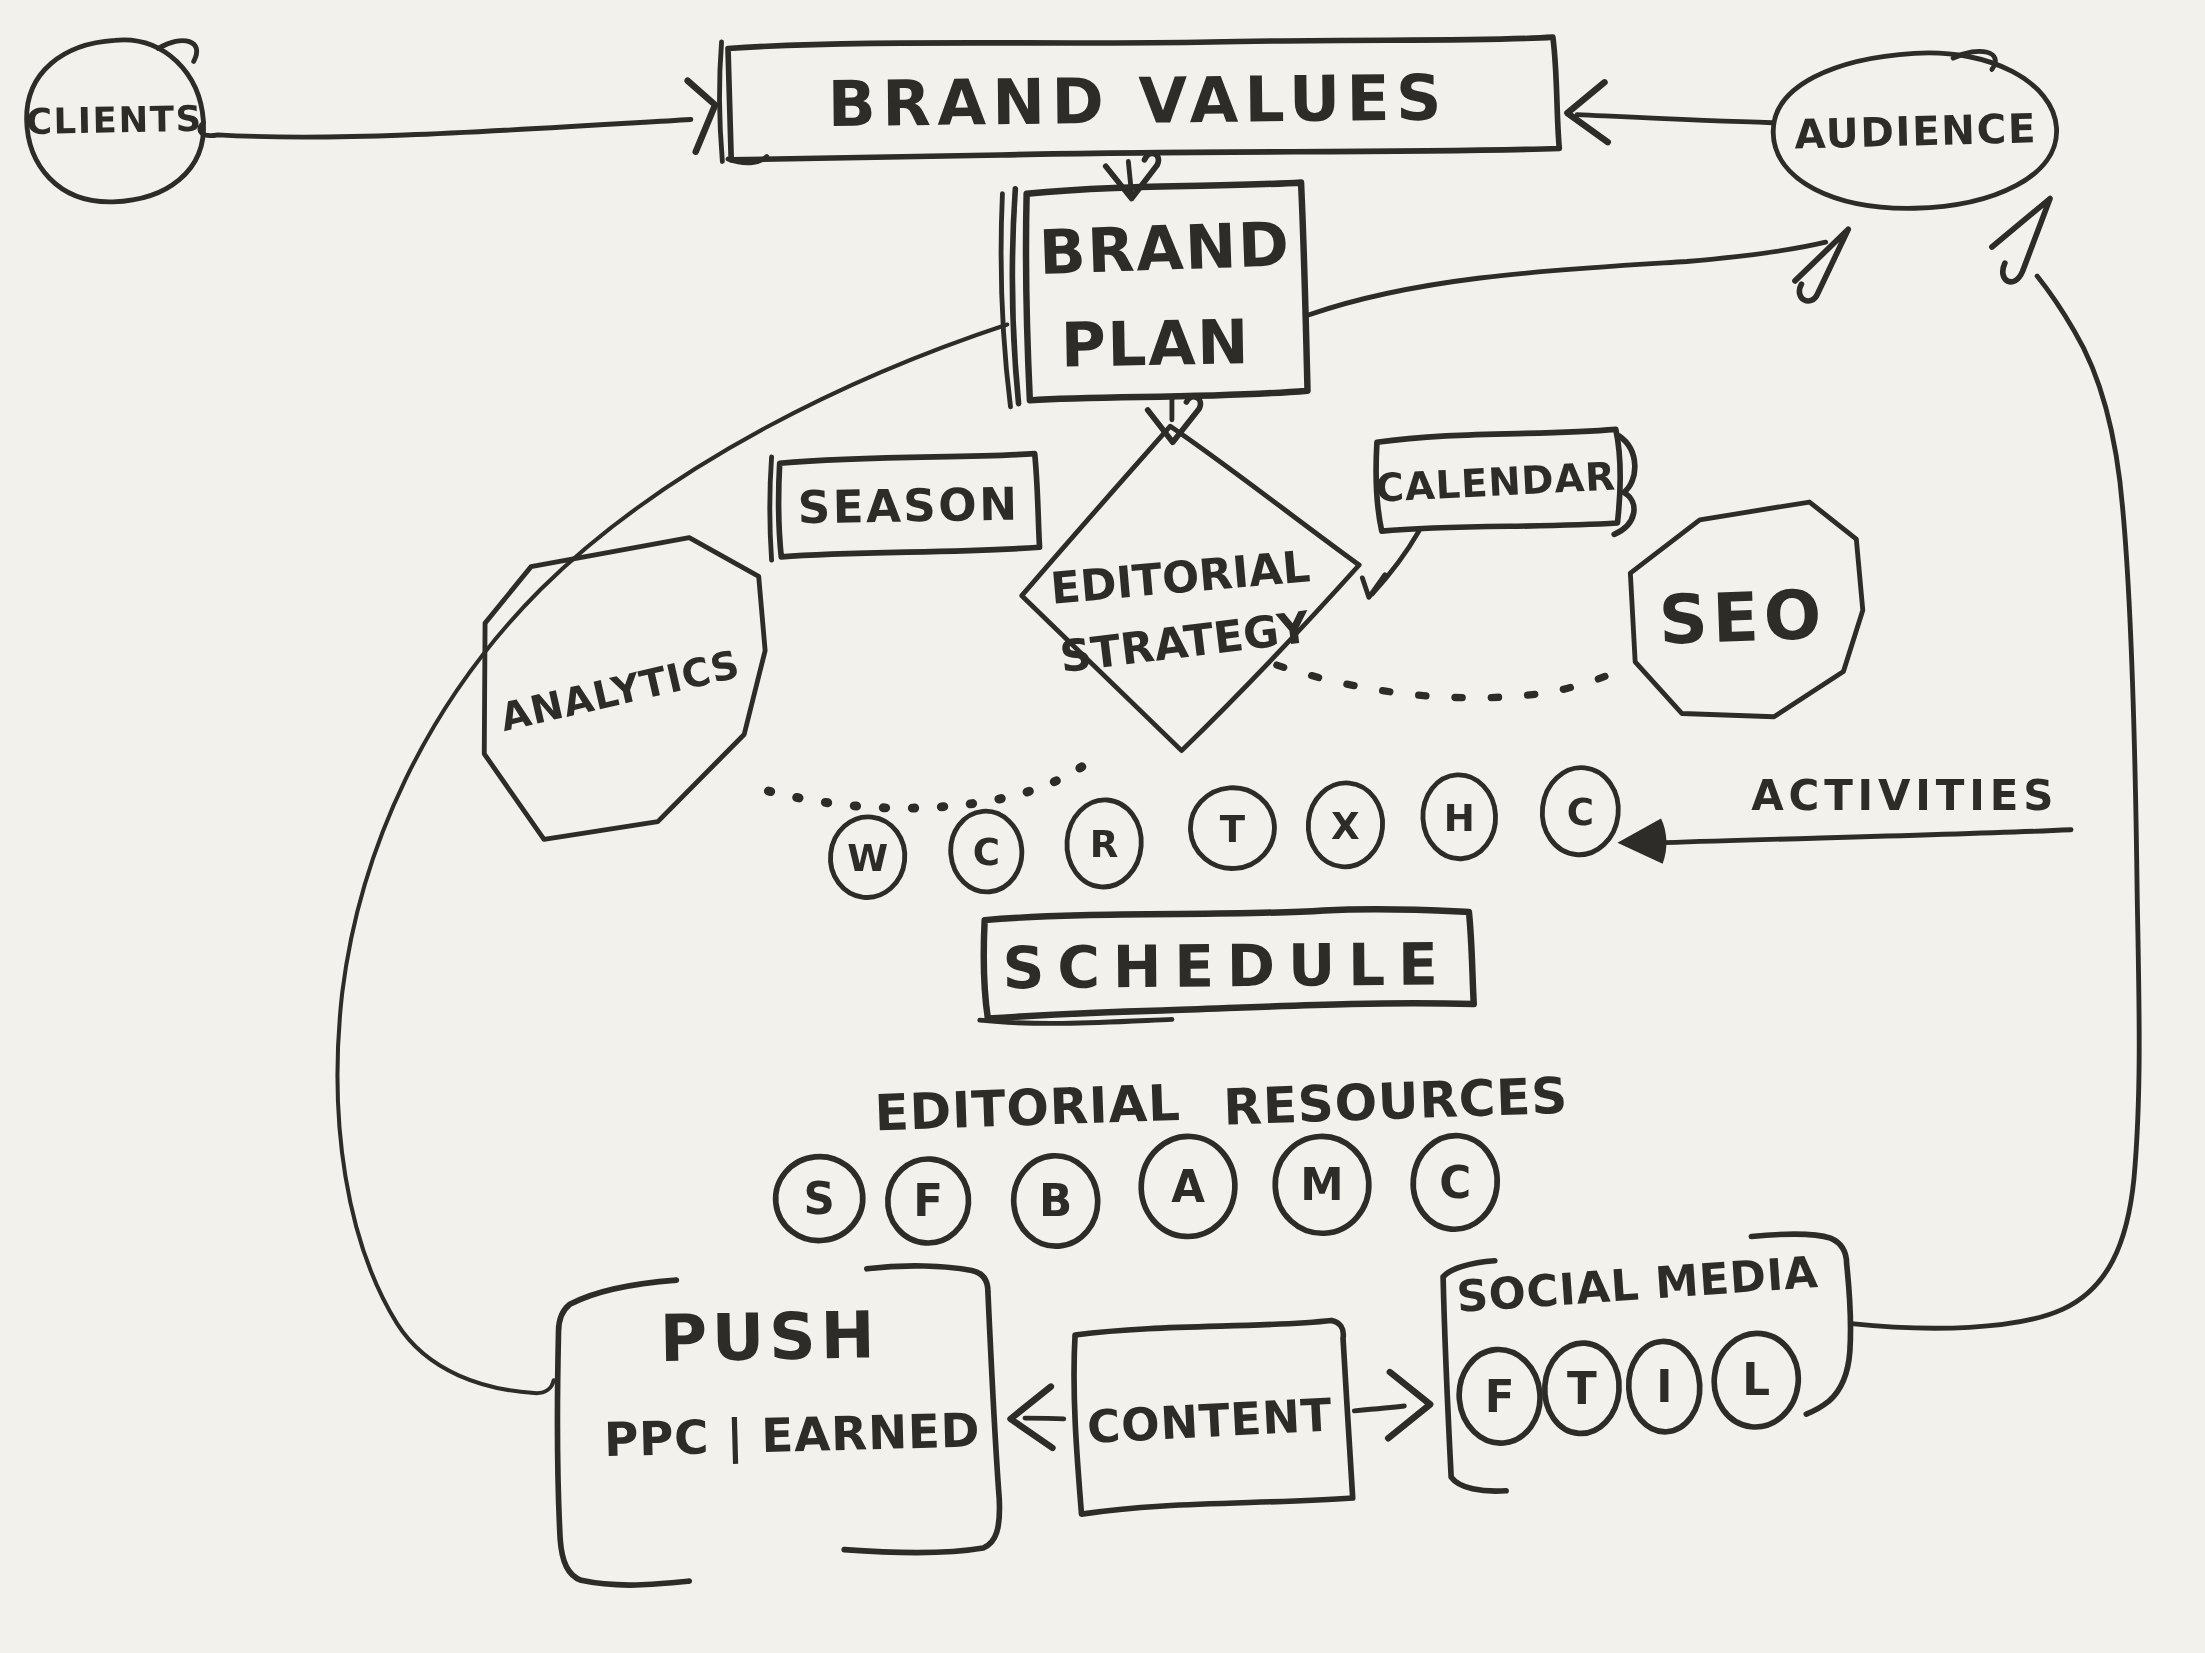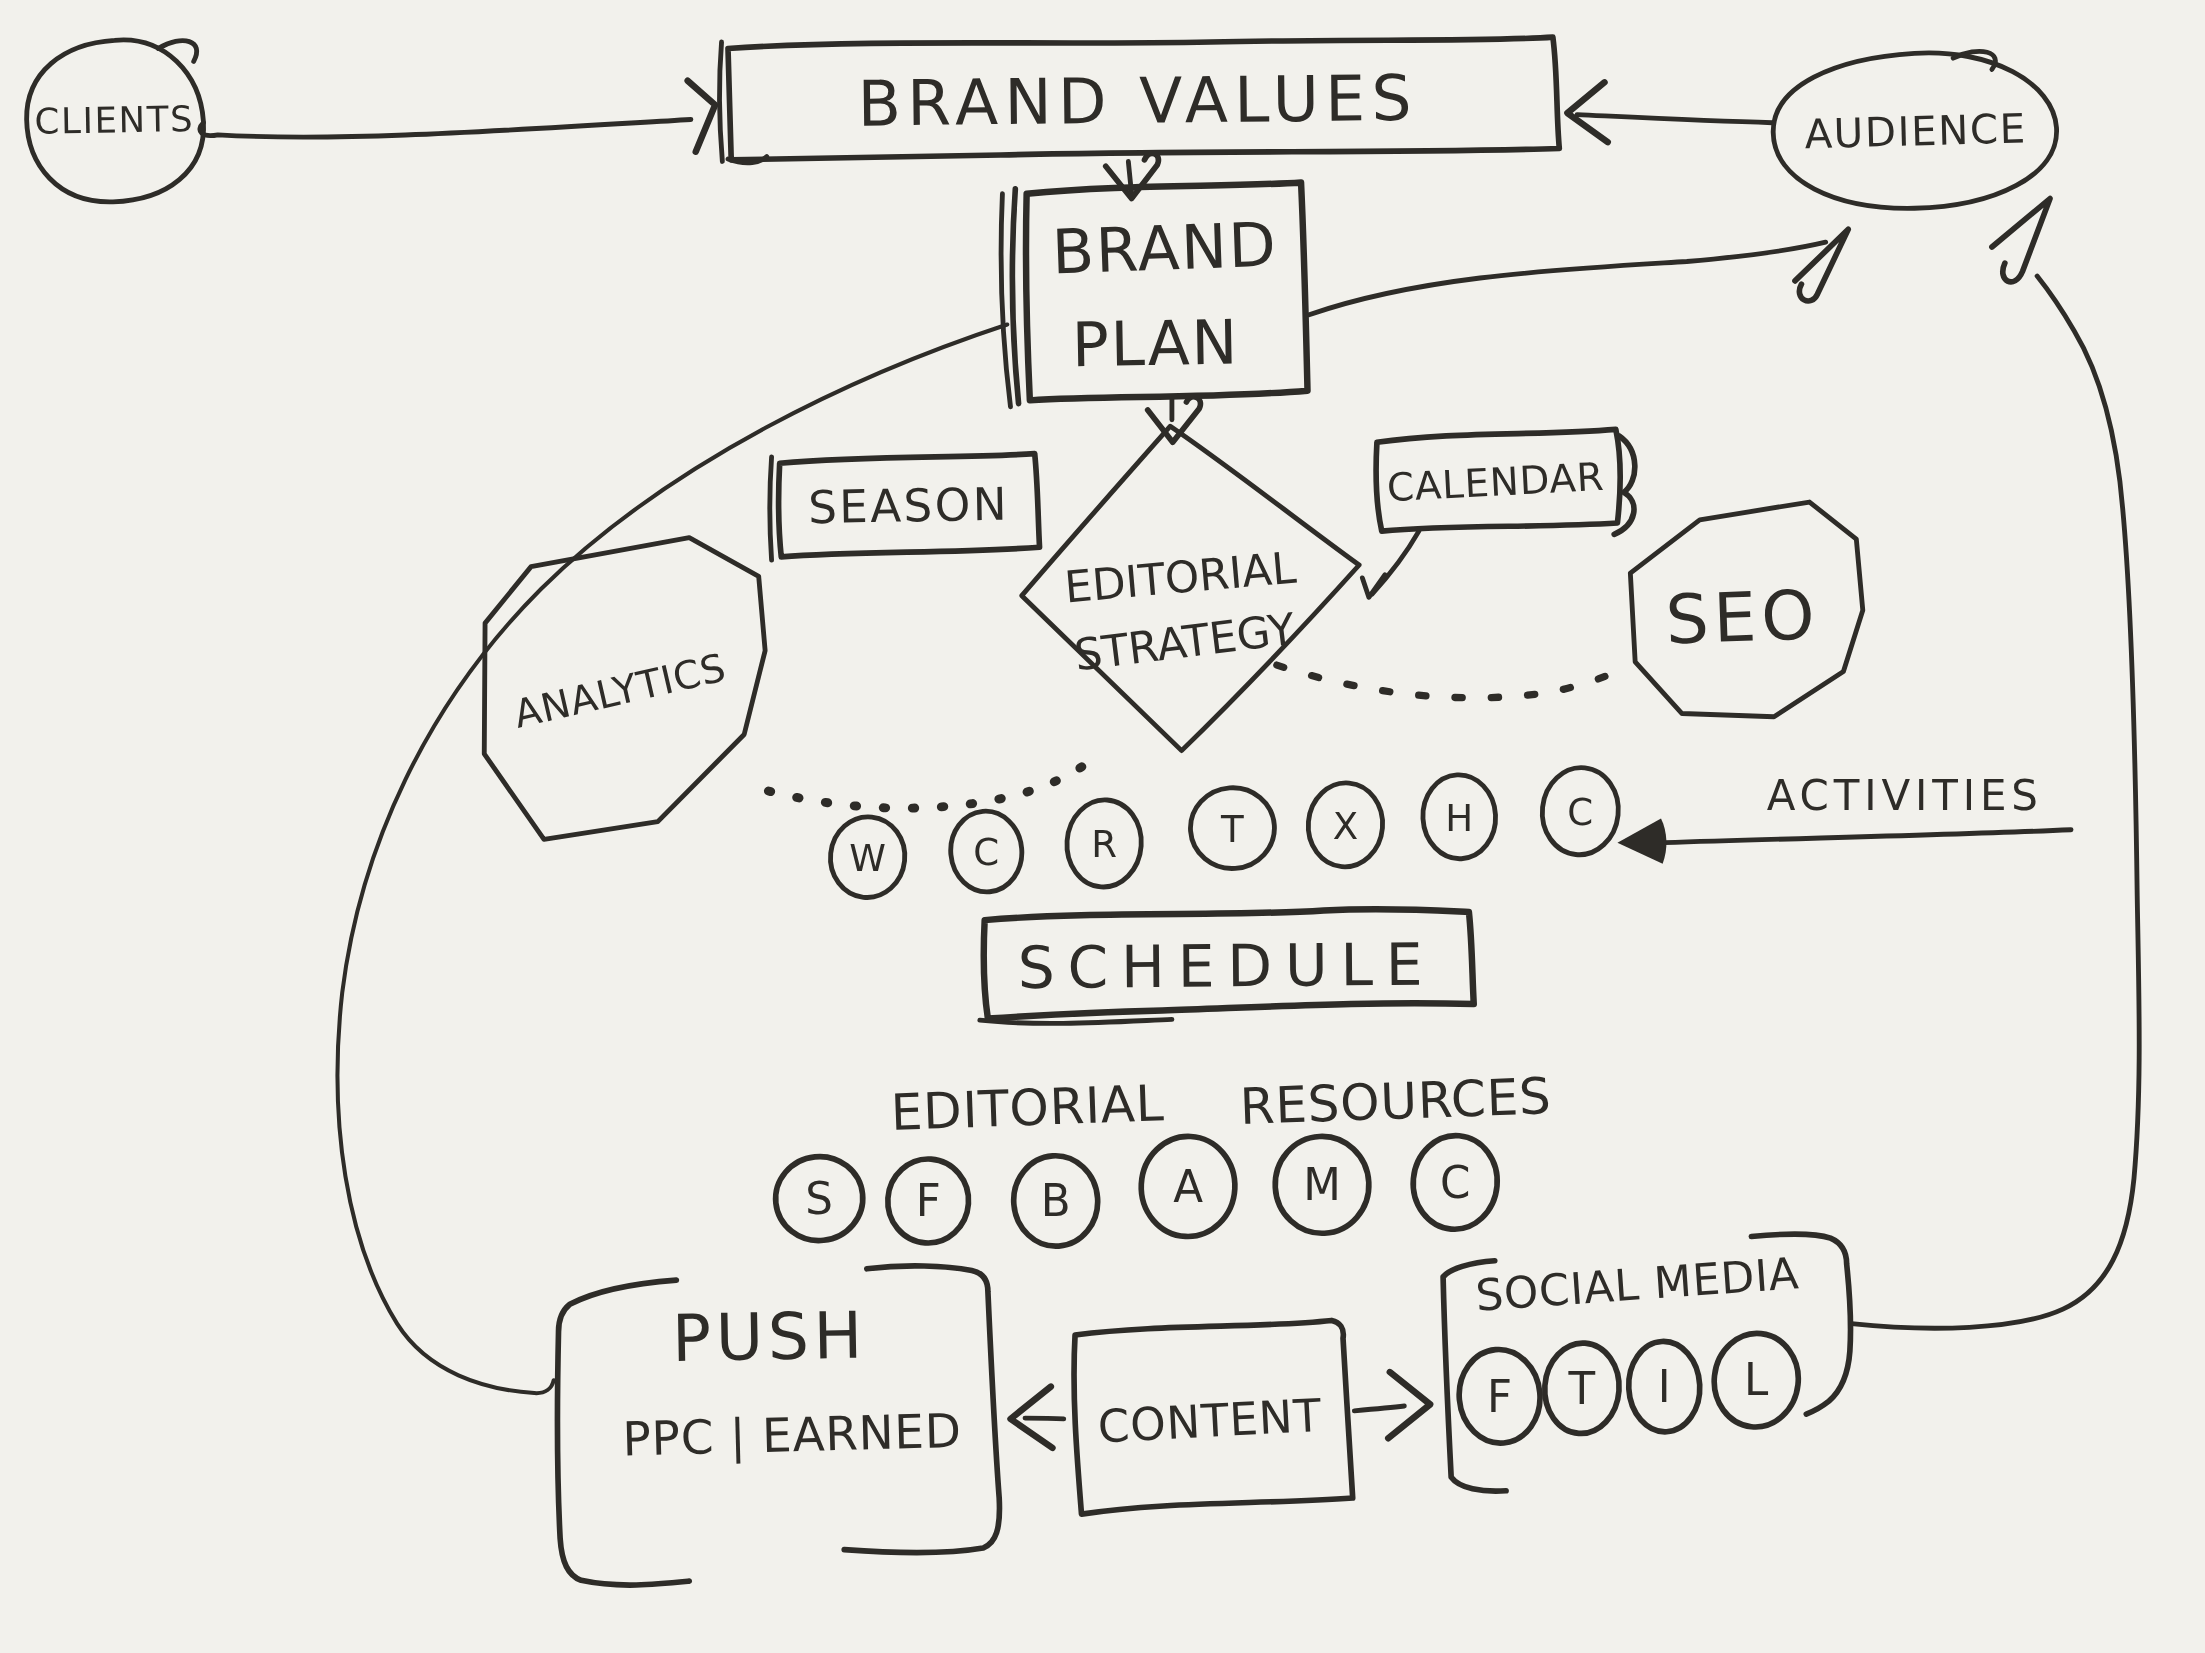--- a/index.html
+++ b/index.html
@@ -1,17 +1,17 @@
 <!DOCTYPE html>
 <html style="--bg: #f2f1ec; --ink: #2e2c28;font-size:13px"><head>
 <meta charset="utf-8">
 <style>
   :root { --bg:#f2f1ec; --ink:#2e2c28; }
   html,body { margin:0; padding:0; height:100%; background:var(--bg); }
-  .stage { width:100vw; height:100vh; display:block; }
+  .stage { width:100vw; height:100vh; display:block;font-weight:bold; }
   svg { display:block; width:100%; height:100%; }
   .stroke { fill:none; stroke:var(--ink); stroke-linecap:round; stroke-linejoin:round; }
   .fillink { fill:var(--ink); stroke:none; }
   text { fill:var(--ink); font-family:"DejaVu Sans", sans-serif; }
   .lbl { text-anchor:middle; }
 </style>
 </head>
 <body>
 
 <div class="stage">

